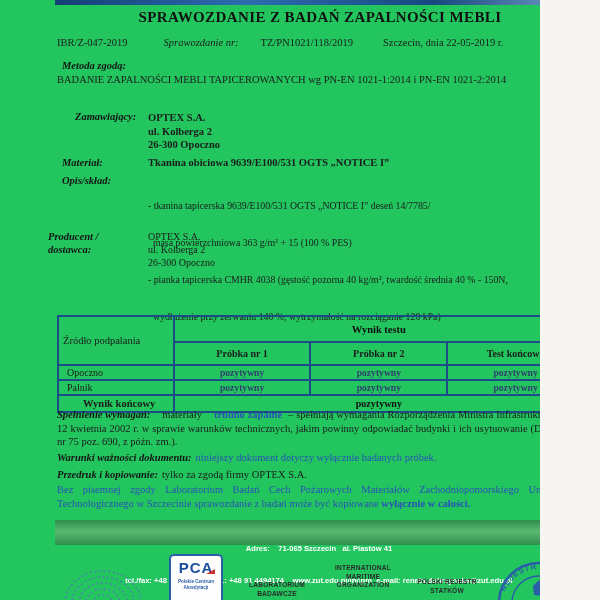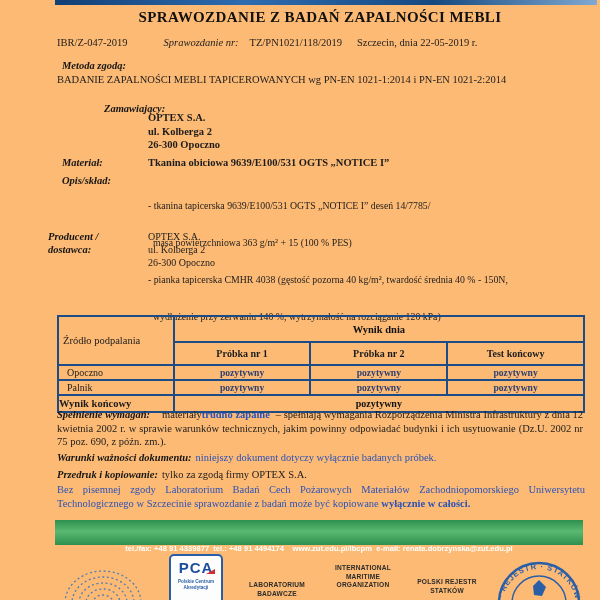--- a/index.html
+++ b/index.html
@@ -1,36 +1,36 @@
 <!DOCTYPE html>
 <html><head>
 <meta charset="utf-8">
 <style>
   html,body{margin:0;padding:0;}
   body{width:600px;height:600px;background:#f7f5f1;font-family:"Liberation Serif",serif;color:#1c1c1c;}
-  .page{position:relative;width:600px;height:600px;overflow:hidden;background:#fdba74;}
+  .page{position:relative;width:540px;height:600px;overflow:hidden;background:#22c55e;}
 
   .topbar{position:absolute;left:55px;top:0;width:542px;height:5px;
     background:linear-gradient(90deg,#123f74,#2e6cb0 35%,#17497f 70%,#7fa9d2);}
 
   .title{position:absolute;top:9px;left:55px;width:530px;text-align:center;
     font-weight:bold;font-size:15px;letter-spacing:.4px;color:#111;}
 
   .refline{position:absolute;top:37px;left:57px;width:528px;font-size:10.5px;white-space:nowrap;}
   .refline .it{font-style:italic;}
   .refline .gap1{margin-left:36px;}
-  .refline .gap2{margin-left:11px;}
-  .refline .gap3{margin-left:15px;}
+  .refline .gap2{margin-left:22px;}
+  .refline .gap3{margin-left:30px;}
 
   .lbl{font-weight:bold;font-style:italic;color:#151515;}
 
   .metoda-label{position:absolute;top:60px;left:62px;font-size:10.5px;}
   .metoda-text{position:absolute;top:73px;left:57px;width:522px;font-size:10.5px;line-height:13px;text-align:justify;}
 
-  .client-label{position:absolute;top:103px;left:75px;font-size:10.5px;margin-left:29px;}
+  .client-label{position:absolute;top:111px;left:75px;font-size:10.5px;}
   .client-vals{position:absolute;top:111px;left:148px;font-size:10.5px;font-weight:bold;line-height:13.5px;}
 
   .material-label{position:absolute;top:157px;left:62px;font-size:10.5px;}
   .material-val{position:absolute;top:157px;left:148px;font-size:10.5px;font-weight:bold;}
 
   .comp-label{position:absolute;top:175px;left:62px;font-size:10.5px;}
   .comp-lines{position:absolute;top:175px;left:148px;font-size:9.8px;line-height:12.4px;white-space:pre-wrap;}
 
   .prod-label{position:absolute;top:230px;left:48px;font-size:10.5px;line-height:13px;}
   .prod-vals{position:absolute;top:230px;left:148px;font-size:10px;line-height:13px;}
@@ -38,26 +38,26 @@
   table.rtable{position:absolute;top:315px;left:57px;width:528px;border-collapse:collapse;
     font-size:10px;table-layout:fixed;}
   table.rtable th,table.rtable td{border:2px solid #1c4c88;padding:0 4px;}
   th.src{text-align:left;padding-left:8px;font-weight:normal;font-size:10.5px;}
   th.res{font-weight:bold;font-size:10.5px;height:24px;color:#111;}
   th.sub{font-weight:bold;height:21px;}
   tr.drow{height:15px;}
   tr.drow td.s{text-align:left;padding-left:8px;}
   tr.drow td.v{text-align:center;font-weight:bold;color:#2f4070;font-size:9.6px;}
   tr.frow{height:17px;}
-  tr.frow td.fl{font-weight:bold;padding-left:0;font-size:10.5px;}
+  tr.frow td.fl{font-weight:bold;padding-left:24px;font-size:10.5px;}
   tr.frow td.fv{text-align:center;font-weight:bold;font-size:10px;color:#111;}
 
   .req{position:absolute;top:408px;left:57px;width:526px;font-size:10.5px;line-height:13.5px;text-align:justify;}
   .req .lbl{margin-right:12px;}
-  .req .pre{}
+  .req .pre{margin-right:12px;}
   .req .hl{font-weight:bold;color:#2a52b8;margin-right:6px;}
 
   .validity{position:absolute;top:452px;left:57px;width:528px;font-size:10.5px;}
   .validity .lbl{margin-right:4px;}
   .validity .blue{color:#2a52b8;}
 
   .reprint{position:absolute;top:469px;left:57px;width:528px;font-size:10.5px;}
   .reprint .lbl{margin-right:4px;}
 
   .copynote{position:absolute;top:483px;left:57px;width:528px;font-size:10.5px;line-height:13.5px;
@@ -130,21 +130,21 @@
   <table class="rtable">
     <colgroup>
         <col style="width:22%">
         <col style="width:26%">
         <col style="width:26%">
         <col style="width:26%">
       </colgroup>
     <tbody>
       <tr>
         <th class="src" rowspan="2">Źródło podpalania</th>
-        <th class="res" colspan="3">Wynik dnia</th>
+        <th class="res" colspan="3">Wynik testu</th>
       </tr>
       <tr>
         <th class="sub">Próbka nr 1</th>
         <th class="sub">Próbka nr 2</th>
         <th class="sub">Test końcowy</th>
       </tr>
       <tr class="drow">
         <td class="s">Opoczno</td>
         <td class="v">pozytywny</td>
         <td class="v">pozytywny</td>
@@ -173,20 +173,21 @@
 
   <div class="reprint">
     <span class="lbl">Przedruk i kopiowanie:</span><span>tylko za zgodą firmy  OPTEX S.A.</span>
   </div>
 
   <div class="copynote">
     <span>Bez pisemnej zgody Laboratorium Badań Cech Pożarowych Materiałów Zachodniopomorskiego Uniwersytetu Technologicznego w Szczecinie sprawozdanie z badań może być kopiowane </span><b>wyłącznie w całości.</b>
   </div>
 
   <div class="greenbar">
+    <div>Adres:    71-065 Szczecin   al. Piastów 41</div>
     <div>tel./fax: +48 91 4339877  tel.: +48 91 4494174    www.zut.edu.pl/lbcpm  e-mail: renata.dobrzynska@zut.edu.pl</div>
   </div>
 
   <div class="logos">
 
     <svg class="stamp" width="86" height="46" viewBox="0 0 86 46">
       <g fill="none" stroke="#4f7cb5" stroke-width="1.3" stroke-dasharray="2,2.6">
         <ellipse cx="43" cy="45" rx="10" ry="8"></ellipse>
         <ellipse cx="43" cy="45" rx="17" ry="14"></ellipse>
         <ellipse cx="43" cy="45" rx="24" ry="20"></ellipse>

